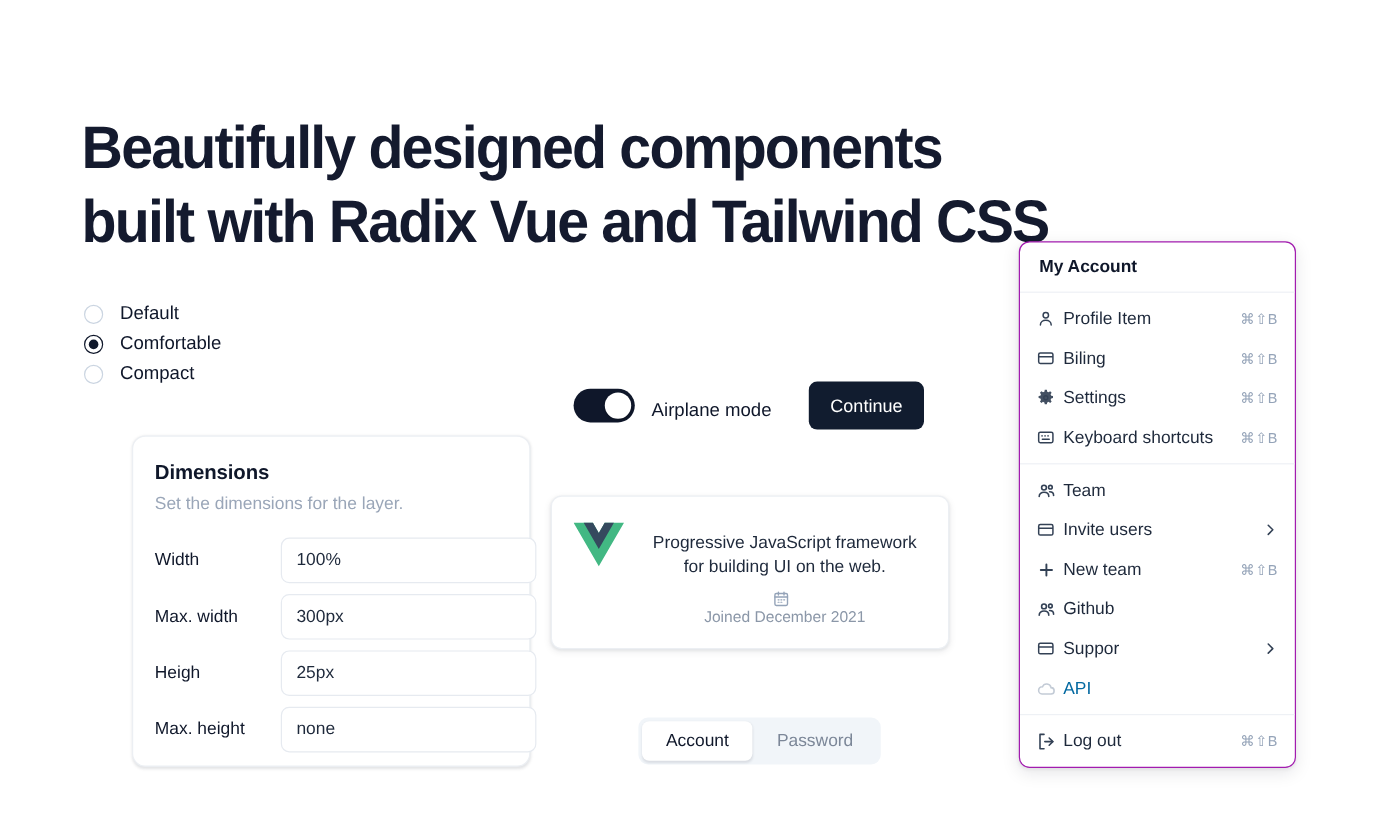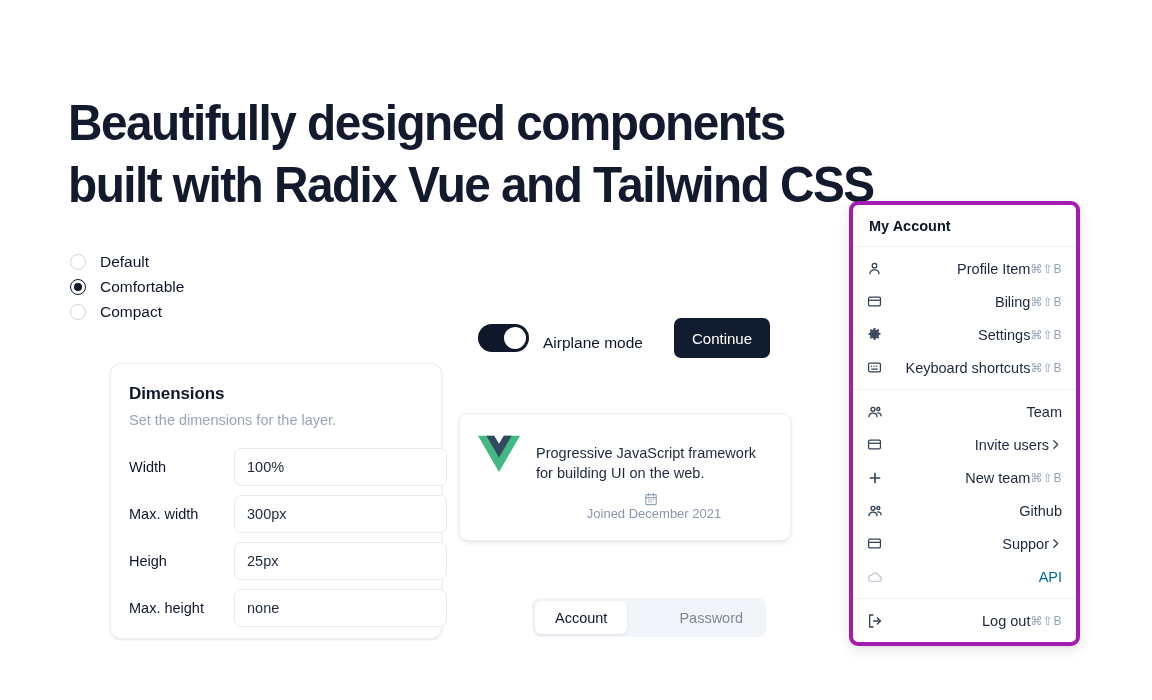--- a/index.html
+++ b/index.html
@@ -82,54 +82,54 @@
   
   .vue-card {
     position: absolute; left: 459px; top: 413px; width: 332px; height: 128px;
     background: #fff; border: 1px solid #eceff3; border-radius: 9px;
     box-shadow: 0 2px 6px rgba(15,23,42,.08), 0 1px 2px rgba(15,23,42,.05);
     display: flex; padding: 20px 18px;
   }
   .vue-logo { width: 42px; height: 40px; flex: 0 0 auto; margin-right: 16px; }
   .vue-body { flex: 1 1 auto; }
   .vue-handle { font-size: 15px; font-weight: 700; color: #0f172a; }
-  .vue-desc { font-size: 14.5px; color: #1e293b; margin-top: 9px; line-height: 1.38; }
+  .vue-desc { font-size: 14.5px; color: #1e293b; margin-top: 9px; line-height: 1.38; text-align: center; }
   .vue-joined { display: flex; align-items: center; margin-top: 9px; font-size: 13px; color: #8b97a8; flex-direction: column; }
   .vue-joined svg { margin-right: 7px; flex: 0 0 auto; }
 
   
   .tabs {
     position: absolute; left: 532px; top: 598px; height: 39px;
     background: #f1f5f9; border-radius: 8px; padding: 3px;
-    display: flex; align-items: center; gap: 32px;
+    display: flex; align-items: center;
   }
   .tab {
     height: 33px; padding: 0 20px; border-radius: 6px;
     display: flex; align-items: center; justify-content: center;
     font-size: 14.5px; color: #7b8characters; cursor: pointer;
   }
   .tab { color: #7c8798; }
   .tab.active { background: #ffffff; color: #0f172a; box-shadow: 0 1px 2px rgba(15,23,42,.10); font-weight: 400; }
 
   
   .menu {
     position: absolute; left: 849px; top: 201px; width: 231px;
-    background: #ffffff; border: 4px solid #a21caf; border-radius: 9px;
+    background: #ffffff; border: 1px solid #a21caf; border-radius: 9px;
     box-shadow: 0 4px 14px rgba(15,23,42,.10), 0 1px 3px rgba(15,23,42,.06);
     padding: 0; overflow: hidden;
   }
   .menu-header { font-size: 14.5px; font-weight: 700; color: #0f172a; padding: 13px 16px 12px 16px; }
   .menu-sep { height: 1px; background: #eef1f5; width: 100%; }
   .menu-group { padding: 5px 0; }
   .menu-item {
     display: flex; align-items: center; height: 33px; padding: 0 14px; cursor: pointer;
     font-size: 14.5px; color: #1e293b;
   }
   .menu-item .mi-icon { width: 20px; height: 16px; flex: 0 0 auto; display: flex; align-items: center; color: #334155; }
-  .mi-label { margin-left: 2px; flex: 1 1 auto; white-space: nowrap; text-align: right; }
+  .mi-label { margin-left: 2px; flex: 1 1 auto; white-space: nowrap; }
   .mi-shortcut { font-size: 12px; color: #94a3b8; letter-spacing: .5px; flex: 0 0 auto; }
   .mi-chevron { color: #334155; flex: 0 0 auto; display: flex; align-items: center; }
   .menu-item.disabled { color: #0369a1; cursor: default; }
   .menu-item.disabled .mi-icon { color: #c3cbd6; }
 </style>
 </head>
 <body>
 
 <div id="root">
 

